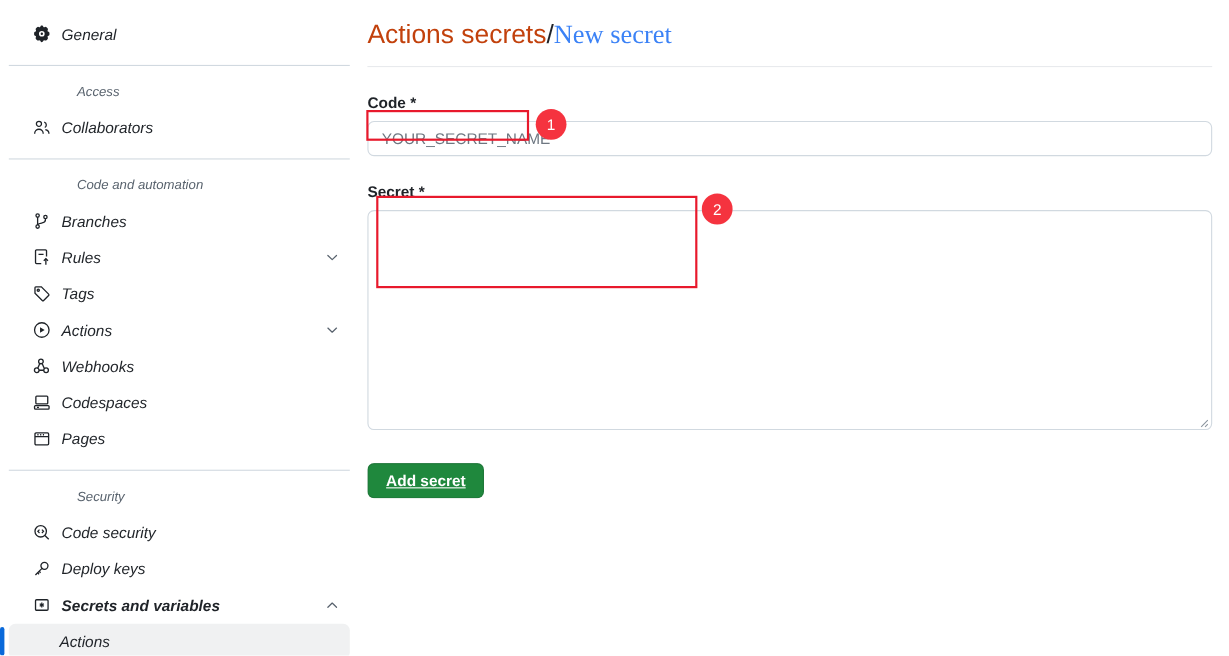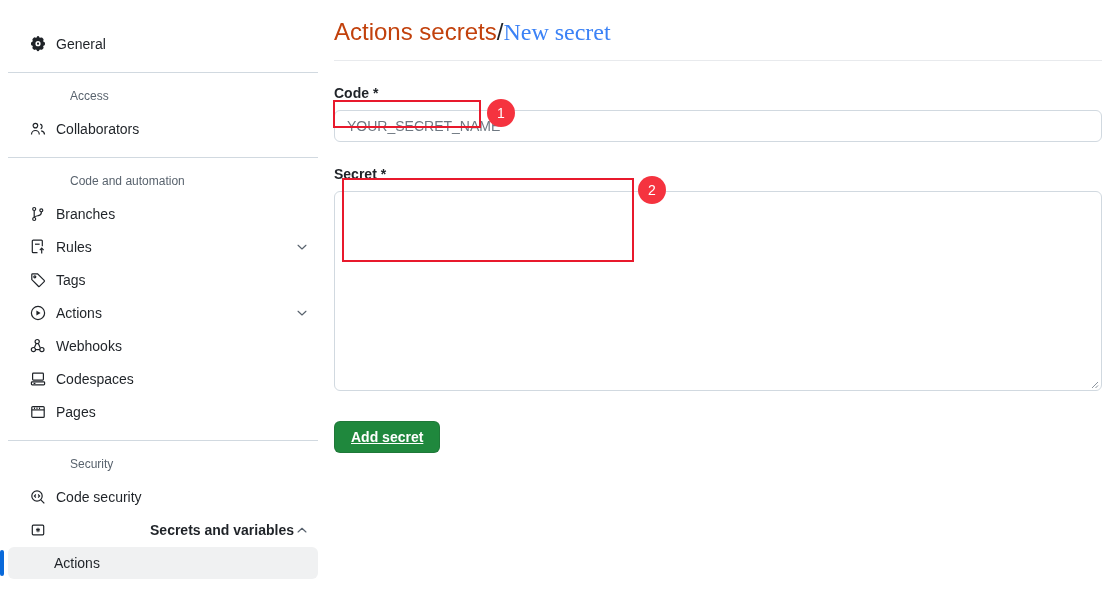--- a/index.html
+++ b/index.html
@@ -22,23 +22,24 @@
     display: flex;
     width: 1117px;
     height: 596px;
     position: relative;
   }
 
   
   .sidebar {
     width: 330px;
     flex: 0 0 330px;
-    padding-top: 27px;
+    padding-top: 14px;
     box-sizing: border-box;
     position: relative;
+    font-style: italic;
   }
   .nav-group { padding: 0; }
   .nav-divider {
     height: 1px;
     background: #d1d9e0;
     margin: 12px 12px 12px 8px;
   }
   .group-title {
     font-size: 12px;
     line-height: 18px;
@@ -92,21 +93,21 @@
   .nav-item.sub.selected::before {
     content: "";
     position: absolute;
     left: -8px;
     top: 3px;
     bottom: 3px;
     width: 4px;
     border-radius: 6px;
     background: #0969da;
   }
-  .nav-item.bold .lbl { font-weight: 600; text-align: right; }
+  .nav-item.bold .lbl { font-weight: 600; }
 
   
   .main {
     flex: 1 1 auto;
     padding: 16px 16px 0 4px;
     box-sizing: border-box;
     position: relative;
   }
   .page-head {
     font-size: 24px;
@@ -359,20 +360,31 @@
         <span class="ic">
           <svg width="16" height="16" viewBox="0 0 16 16" fill="none" stroke="currentColor" stroke-width="1.2">
               <circle cx="7" cy="7" r="5.2"></circle>
               <path d="M10.8 10.8 14.3 14.3"></path>
               <path d="M5.9 5.5 4.4 7l1.5 1.5M8.1 5.5 9.6 7 8.1 8.5" stroke-width="1.1"></path>
             </svg>
         </span>
         <span class="lbl">Code security</span>
       </div>
 
+      <div class="nav-item">
+        <span class="ic">
+          <svg width="16" height="16" viewBox="0 0 16 16" fill="none" stroke="currentColor" stroke-width="1.2">
+              <circle cx="10.4" cy="5.4" r="3.2"></circle>
+              <path d="M8.2 7.7 2.2 13.7"></path>
+              <path d="M4.2 11.7l1.3 1.3"></path>
+              <path d="M5.6 10.3l1.3 1.3"></path>
+            </svg>
+        </span>
+        <span class="lbl">Deploy keys</span>
+      </div>
 
       <div class="nav-item bold">
         <span class="ic">
           <svg width="16" height="16" viewBox="0 0 16 16" fill="none" stroke="currentColor" stroke-width="1.2">
               <rect x="2.3" y="3.2" width="11.4" height="9.6" rx="1"></rect>
               <path d="M8 5.8v4.4M6.1 6.9l3.8 2.2M9.9 6.9 6.1 9.1" stroke-width="1.1"></path>
             </svg>
         </span>
         <span class="lbl">Secrets and variables</span>
         <span class="chev">

